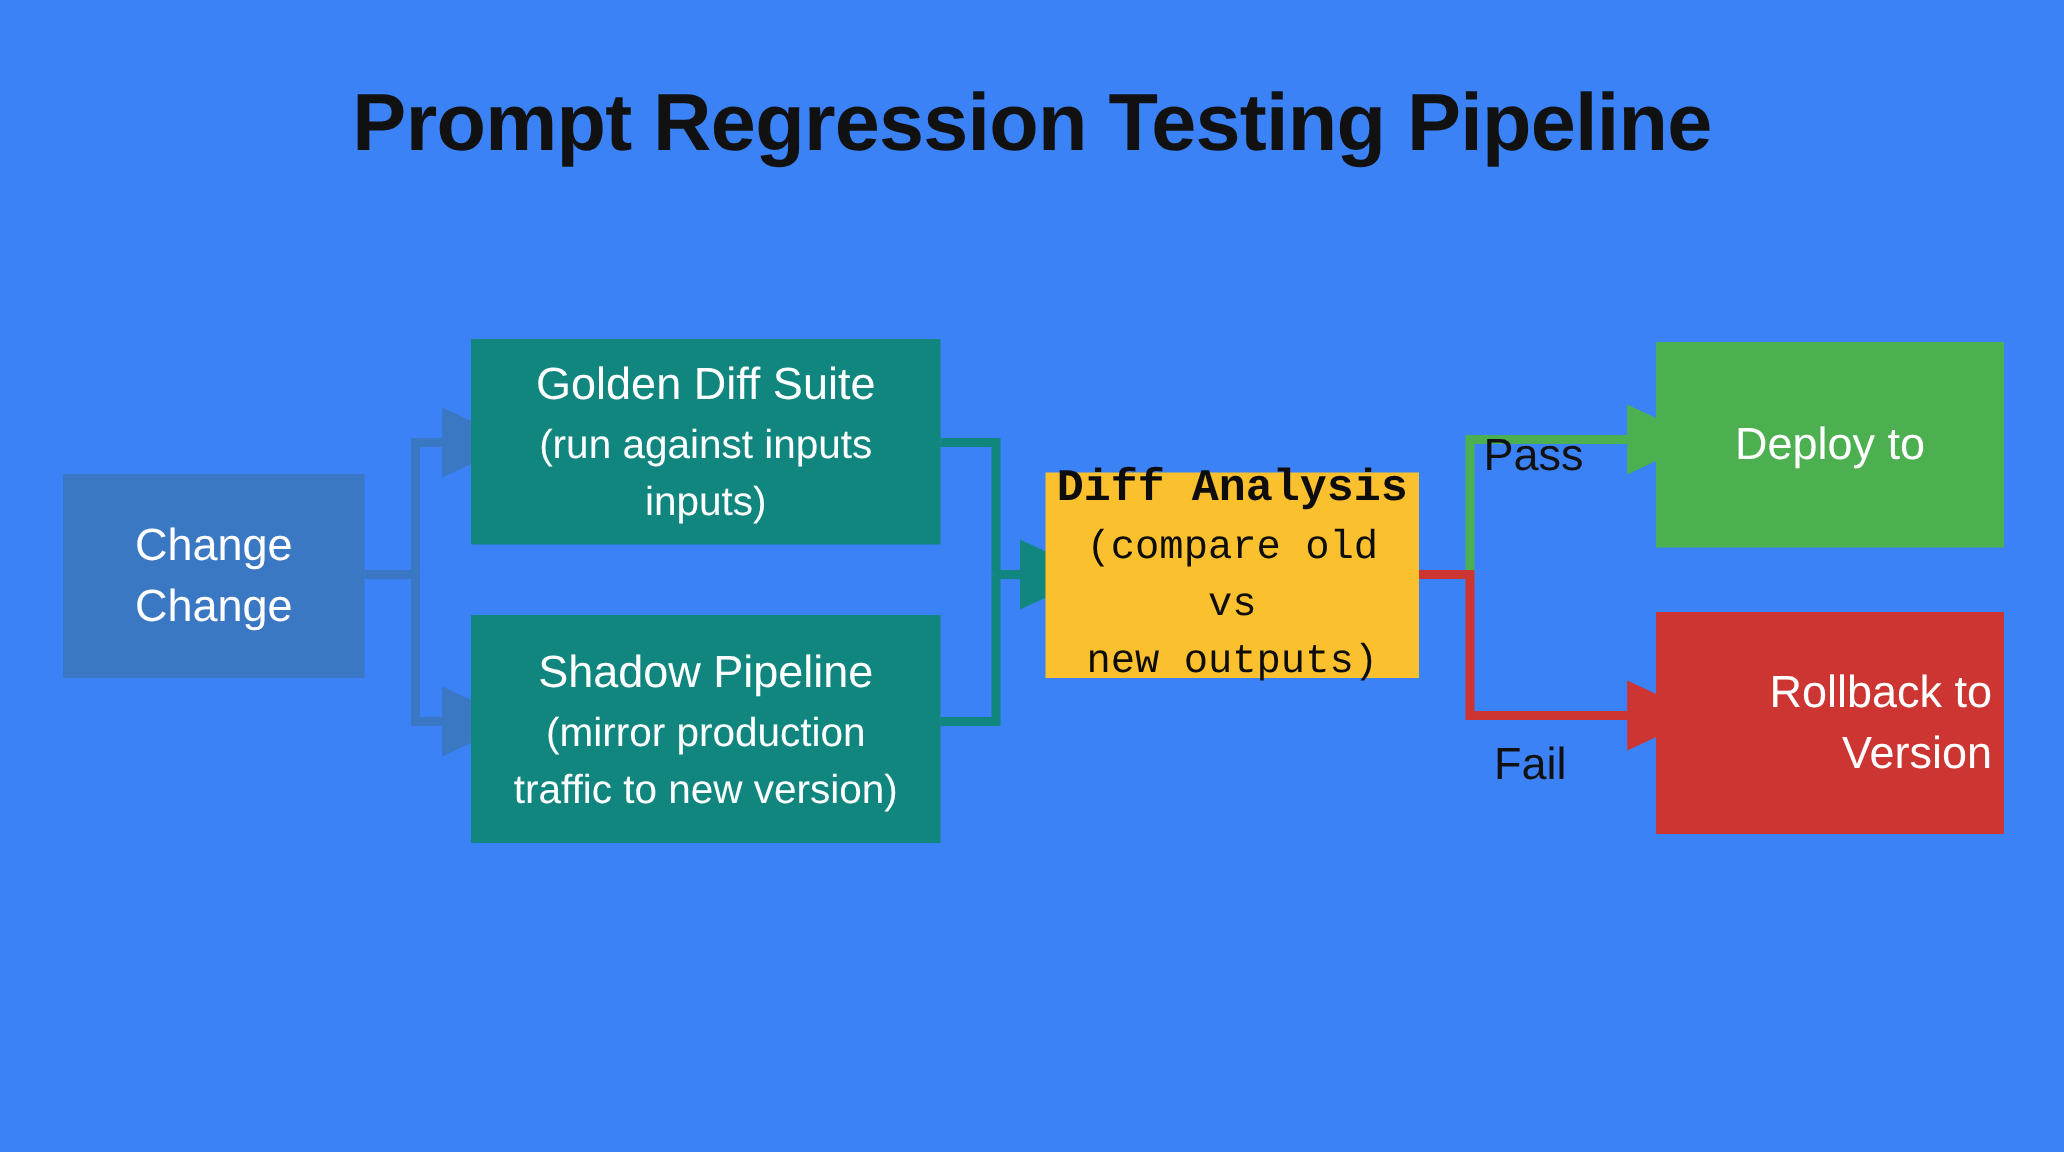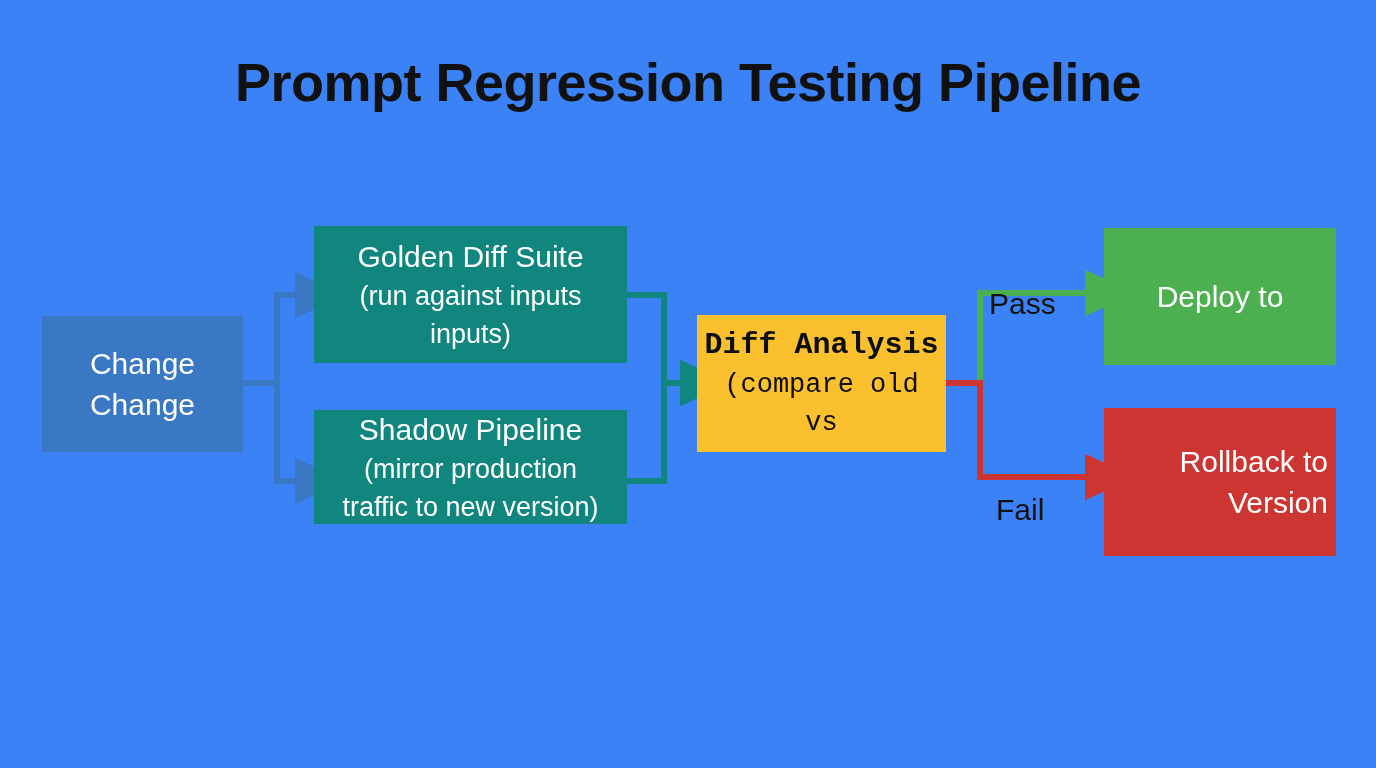--- a/index.html
+++ b/index.html
@@ -58,21 +58,21 @@
   .dark-text  { color: #0d0d0d; font-family: Liberation Mono, monospace; }
 
   
   #node-prompt-change {
     left: 42px;  top: 316px;  width: 201px;  height: 136px;
   }
   #node-golden-test-suite {
     left: 314px; top: 226px;  width: 313px;  height: 137px;
   }
   #node-shadow-pipeline {
-    left: 314px; top: 410px;  width: 313px;  height: 114px;
+    left: 314px; top: 410px;  width: 313px;  height: 152px;
   }
   #node-diff-analysis {
     left: 697px; top: 315px;  width: 249px;  height: 137px;
   }
   #node-deploy-production {
     left: 1104px; top: 228px; width: 232px;  height: 137px;
   }
   #node-rollback-previous {
     left: 1104px; top: 408px; width: 232px;  height: 148px; align-items: flex-end;
   }
@@ -150,20 +150,21 @@
 
   <div class="node" id="node-shadow-pipeline" style="background:#11867f">
     <span class="title-line light-text">Shadow Pipeline</span>
     <span class="sub-line light-text">(mirror production</span>
     <span class="sub-line light-text">traffic to new version)</span>
   </div>
 
   <div class="node" id="node-diff-analysis" style="background:#fbc02d">
     <span class="title-line dark-text" style="font-weight:bold">Diff Analysis</span>
     <span class="sub-line dark-text">(compare old vs</span>
+    <span class="sub-line dark-text">new outputs)</span>
   </div>
 
   <div class="node" id="node-deploy-production" style="background:#4caf50">
     <span class="title-line light-text">Deploy to</span>
   </div>
 
   <div class="node" id="node-rollback-previous" style="background:#cc3531">
     <span class="title-line light-text">Rollback to</span>
     <span class="title-line light-text">Version</span>
   </div>

